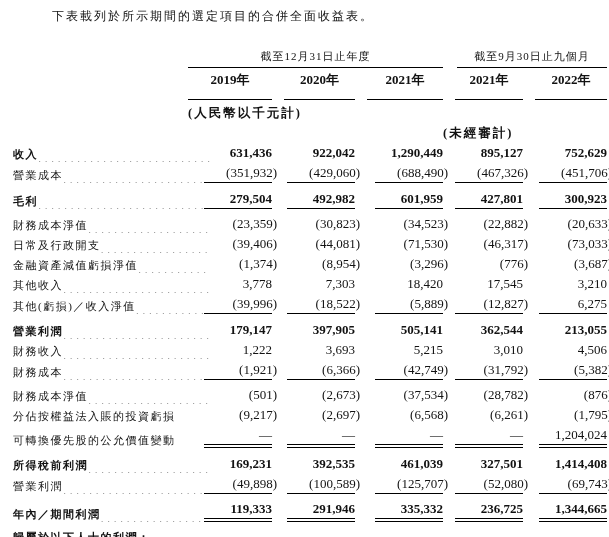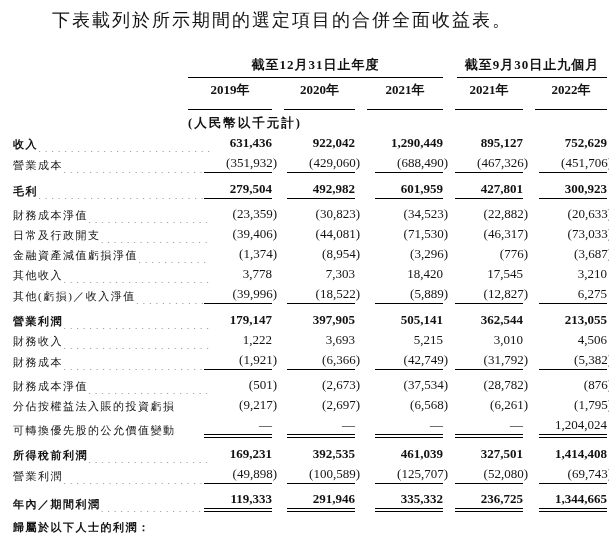--- a/index.html
+++ b/index.html
@@ -1,23 +1,23 @@
 <!DOCTYPE html>
 <html><head>
 <meta charset="utf-8">
 <style>
   html,body{margin:0;padding:0;background:#fff;}
   body{width:609px;height:537px;overflow:hidden;color:#121212;
        font-family:"Liberation Serif","DejaVu Serif",serif;}
   .page{padding:8px 0 0 13px;}
-  .intro{margin:0 0 0 39px;font-size:18px;letter-spacing:2px;white-space:nowrap;}
+  .intro{margin:0 0 0 39px;font-size:12px;letter-spacing:2px;white-space:nowrap;}
   table{border-collapse:collapse;table-layout:fixed;width:594px;margin-top:22px;}
   td{vertical-align:bottom;padding:1.5px 0;font-size:13px;}
   
-  .grp{font-weight:bold;font-size:13px;letter-spacing:1px;text-align:center;
+  .grp{font-weight:normal;font-size:11px;letter-spacing:1px;text-align:center;
        border-bottom:1.5px solid #000;padding-bottom:3px;white-space:nowrap;}
   .grp2{margin-left:14px;}
   .yr{font-weight:bold;font-size:13px;text-align:center;border-bottom:1.5px solid #000;
       padding-bottom:10px;white-space:nowrap;}
   .yr.m{margin-left:12px;}
   .note{font-weight:bold;font-size:12.5px;letter-spacing:2px;text-align:left;white-space:nowrap;}
   tr.noterow td{padding-top:4px;}
   
   .lblwrap{display:flex;align-items:flex-end;width:calc(100% + 22px);
            white-space:nowrap;font-size:11px;letter-spacing:1.5px;}
@@ -75,20 +75,26 @@
             <div class="yr m">2021年</div>
           </td>
         <td>
             <div class="yr m">2022年</div>
           </td>
       </tr>
       <tr class="noterow">
         <td></td>
         <td colspan="5" class="note">(人民幣以千元計)</td>
       </tr>
+      <tr>
+        <td></td>
+        <td colspan="3"></td>
+        <td class="note">(未經審計)</td>
+        <td></td>
+      </tr>
 
     <tr>
     <td>
       <div class="lblwrap">
         <span class="lbl b">收入</span>
         <span class="dots"></span>
       </div>
     </td>
     <td class="num">
             <span class="v vb"><span>631,436</span></span>

